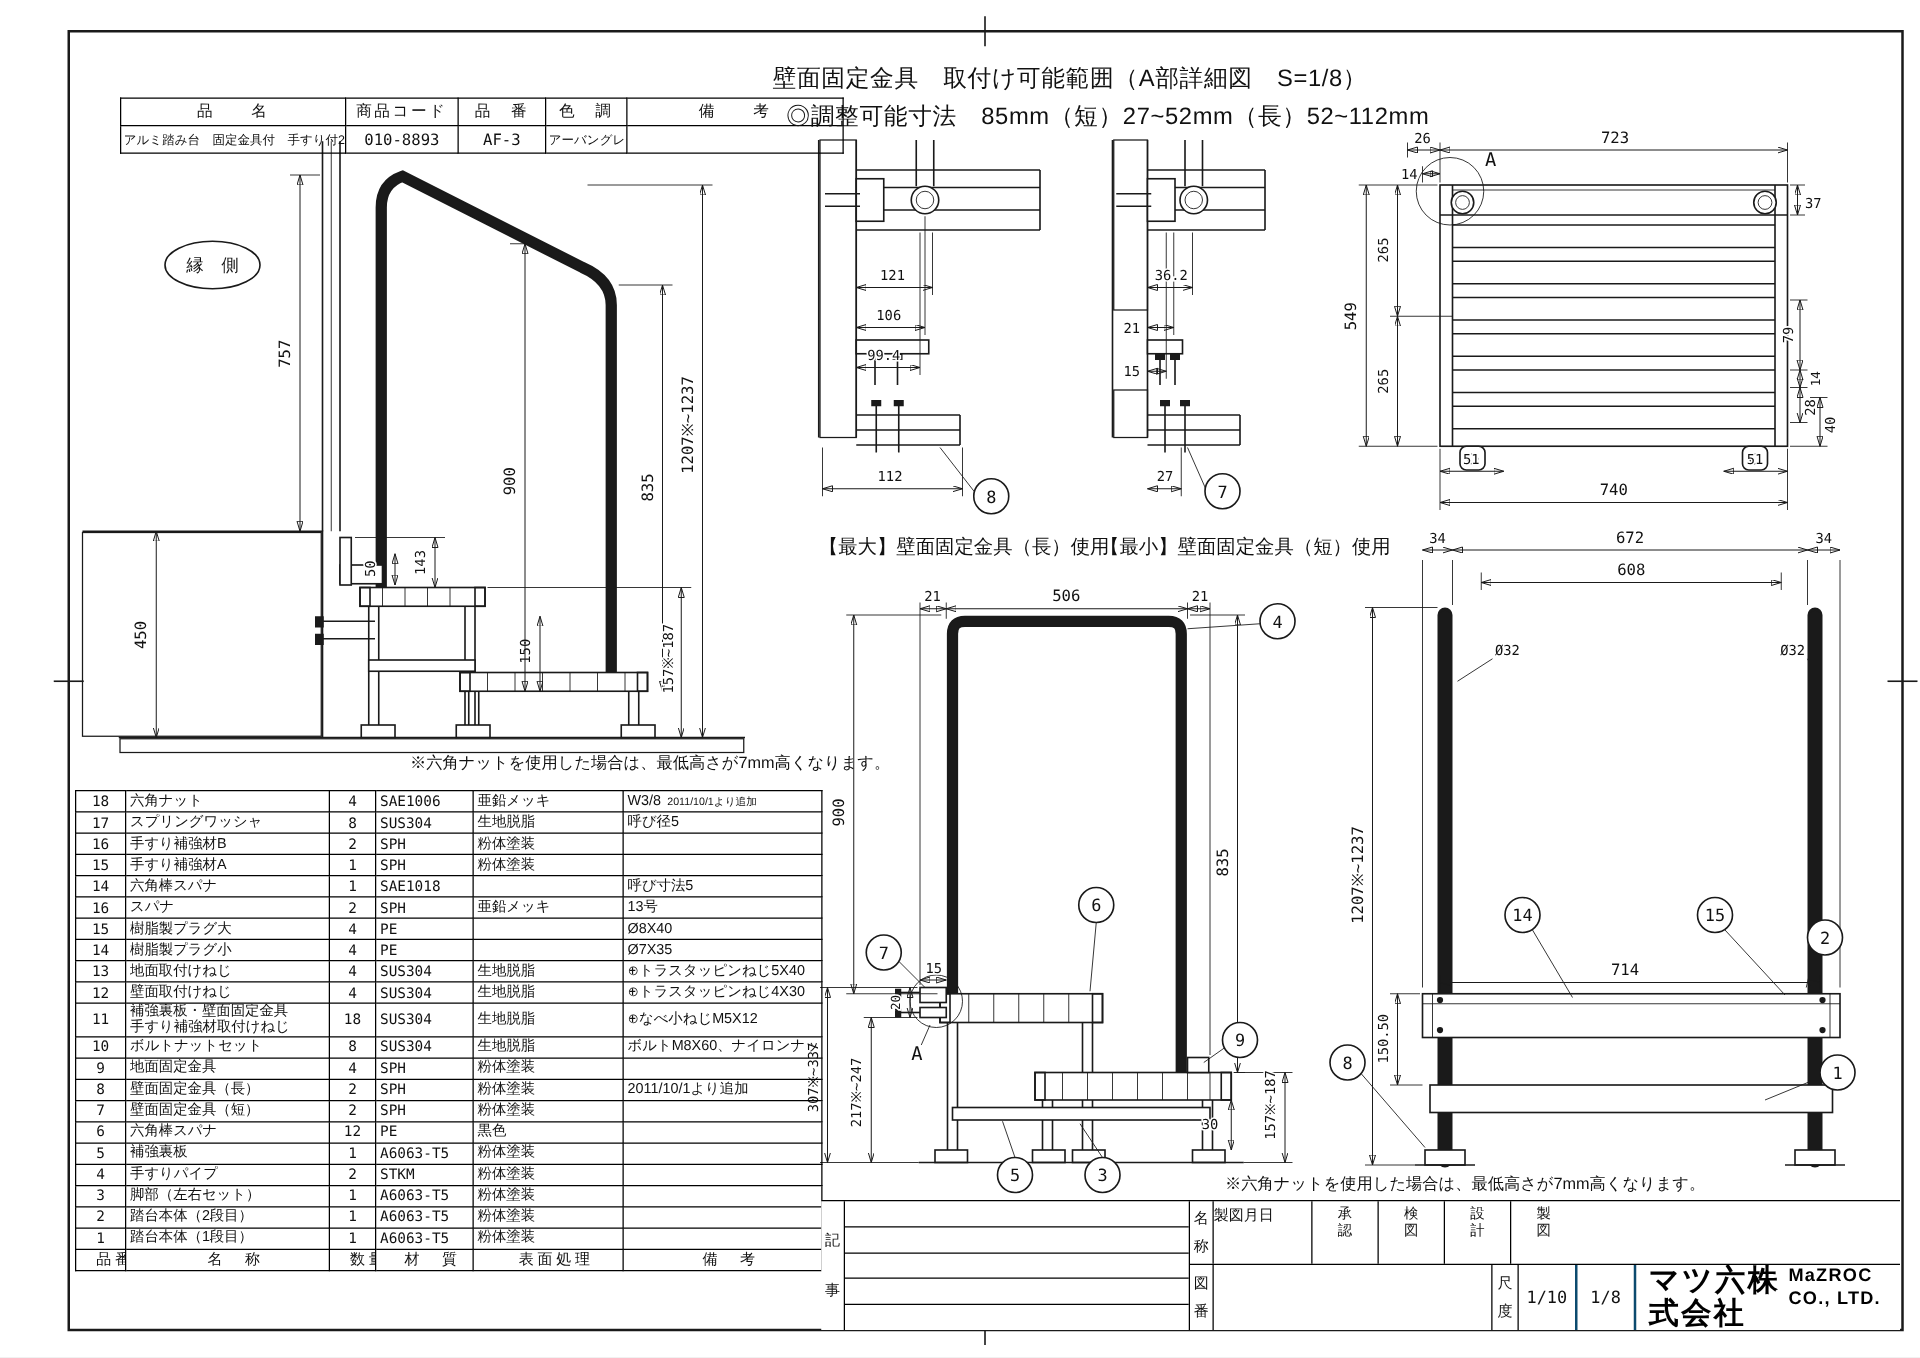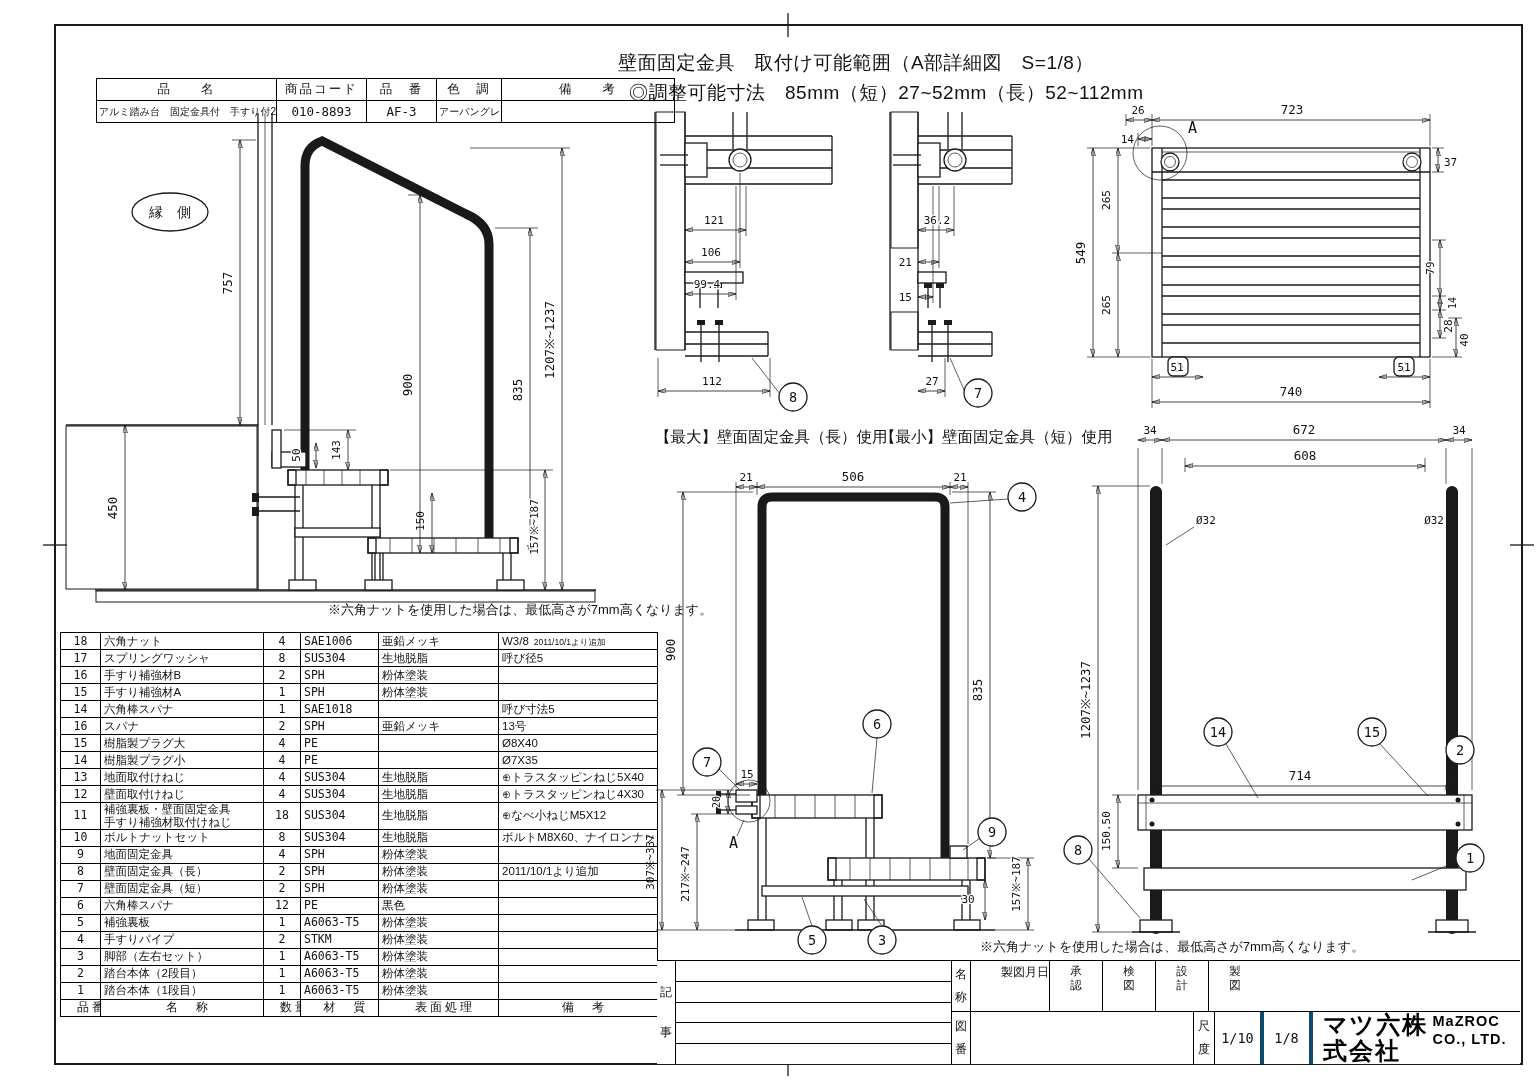--- a/index.html
+++ b/index.html
@@ -59,27 +59,27 @@
                  justify-content:space-evenly;align-items:center;font-size:12px;}
   .tb-kiji-rows{flex:1;display:flex;flex-direction:column;}
   .krow{flex:1;border-bottom:1px solid #000;}
   .krow:last-child{border-bottom:none;}
   .tb-main{flex:1;display:flex;flex-direction:column;}
   .tb-row1{height:52px;border-bottom:1px solid #000;display:flex;}
   .tb-row2{flex:1;display:flex;}
   .vlabel{width:18px;border-right:1px solid #000;display:flex;flex-direction:column;
           justify-content:space-evenly;align-items:center;font-size:12px;}
   .tb-name{width:256px;border-right:1px solid #000;padding:5px 8px;font-size:14.5px;line-height:21px;}
-  .tb-date{width:78px;border-right:1px solid #000;font-size:12px;text-align:right;padding-top:3px;}
+  .tb-date{width:78px;border-right:1px solid #000;font-size:12px;text-align:left;padding-top:3px;}
   .tb-sign{width:52px;border-right:1px solid #000;}
   .tb-sign:last-child{border-right:none;}
   .slabel{display:flex;flex-direction:column;align-items:center;font-size:11.5px;line-height:14px;padding-top:3px;}
   .tb-zuban-space{width:222px;border-right:1px solid #000;}
   .vlabel.scale{width:20px;}
-  .tb-scale-val{width:45px;border-right:4px solid #0c4a6e;display:flex;align-items:center;
+  .tb-scale-val{width:45px;border-right:2px solid #0c4a6e;display:flex;align-items:center;
                 justify-content:center;font-size:13.5px;font-family:"DejaVu Sans Mono",monospace;}
   .tb-logo{flex:1;display:flex;flex-direction:row;justify-content:center;padding-left:10px;}
   .logo-jp{font-size:24px;font-weight:900;letter-spacing:2px;color:#000;line-height:26px;}
   .logo-en{font-size:14.5px;font-weight:900;letter-spacing:1px;color:#000;line-height:18px;}
 </style>
 </head>
 <body>
 
 <div class="sheet">
 

